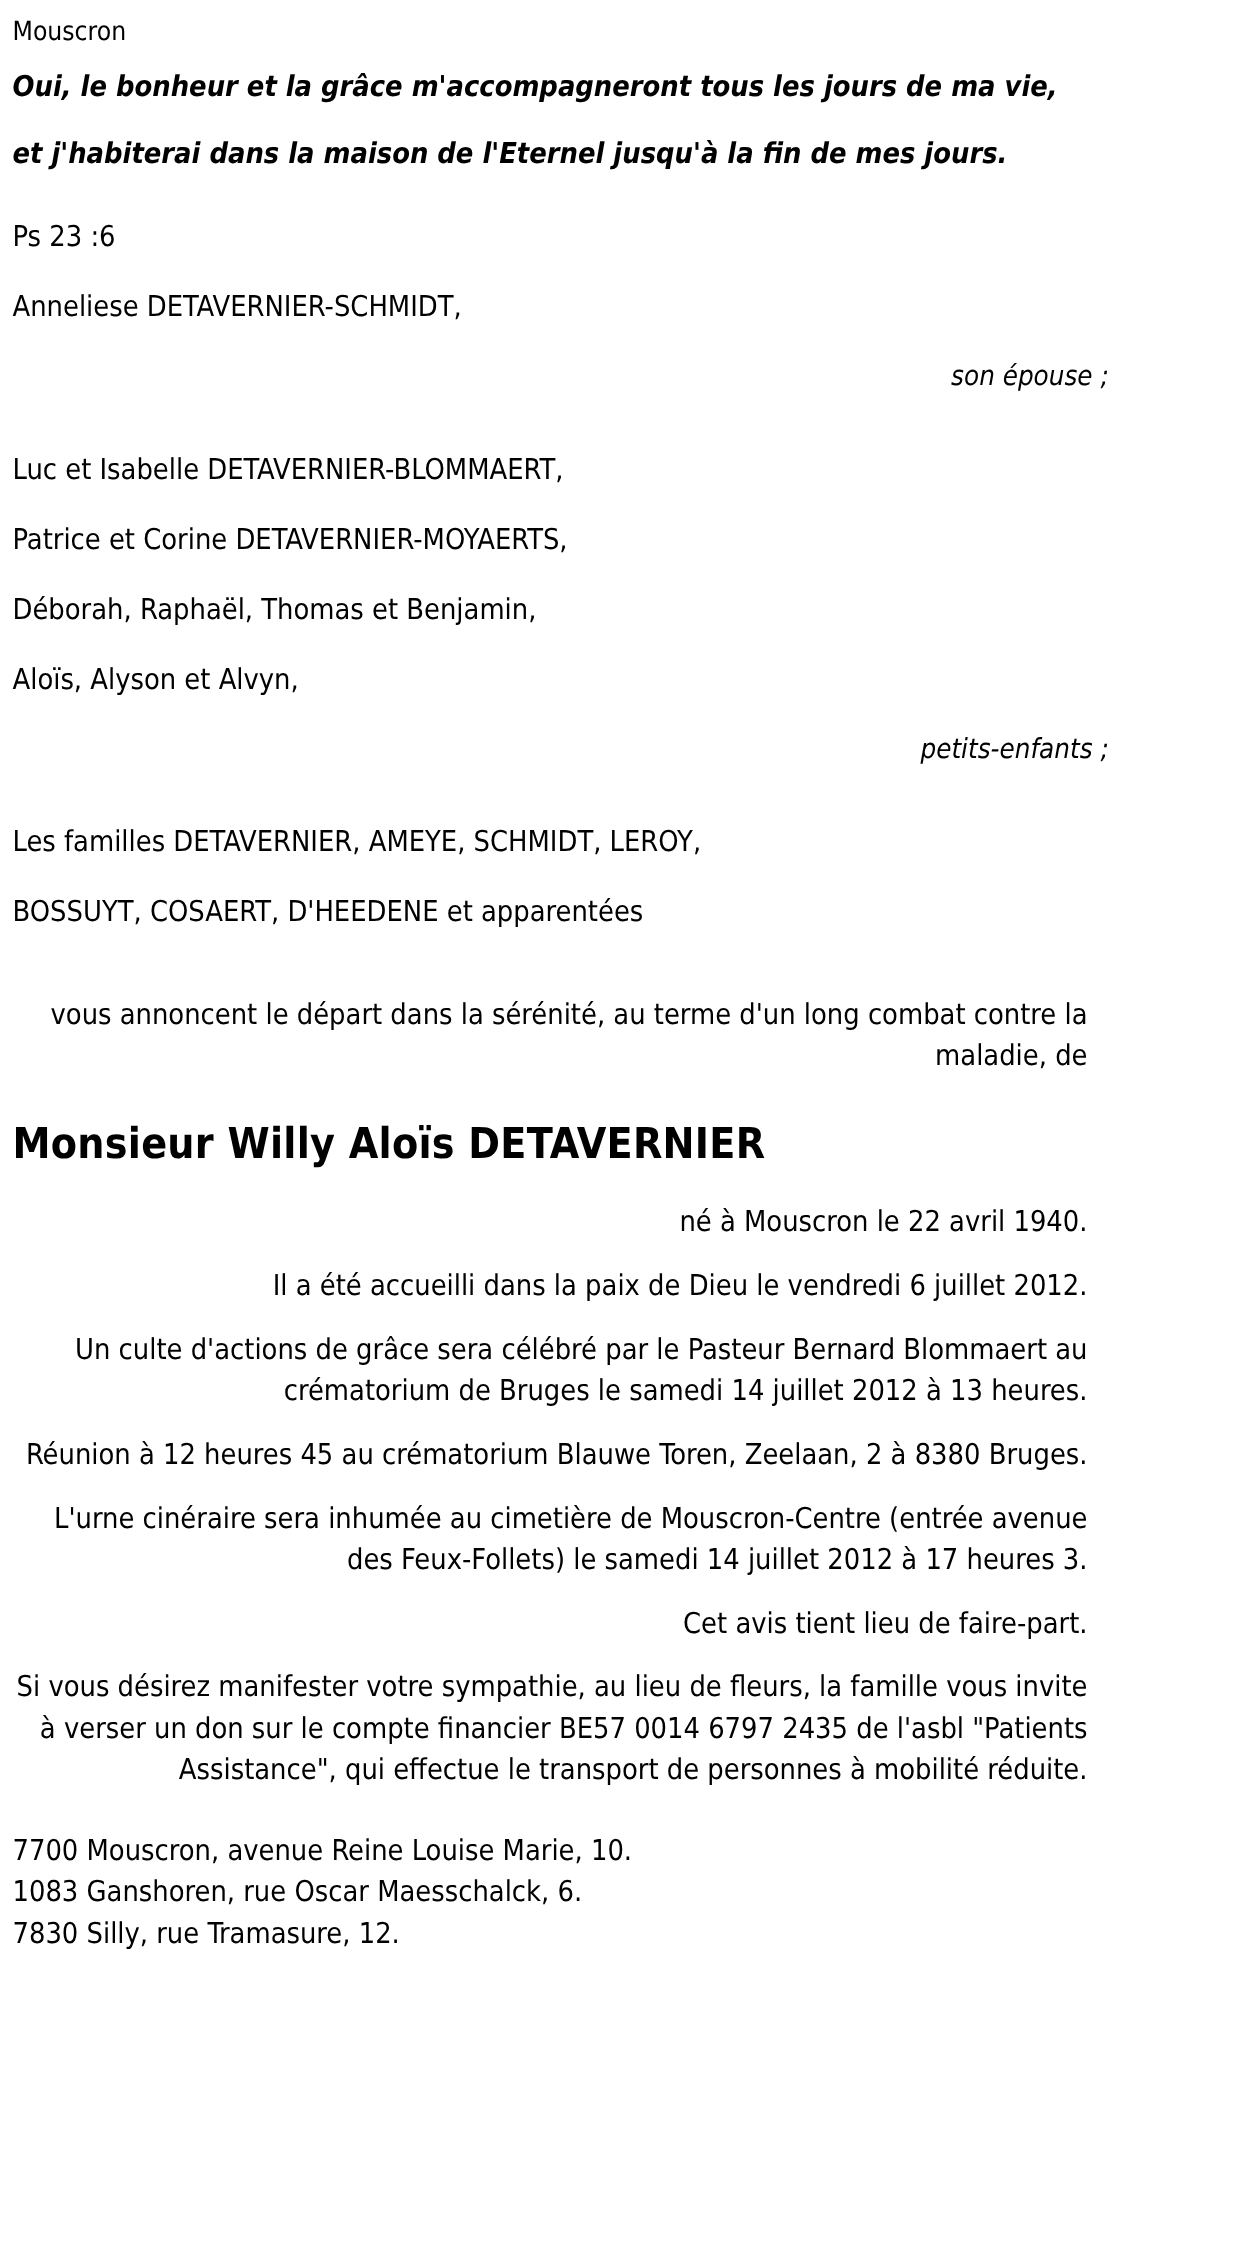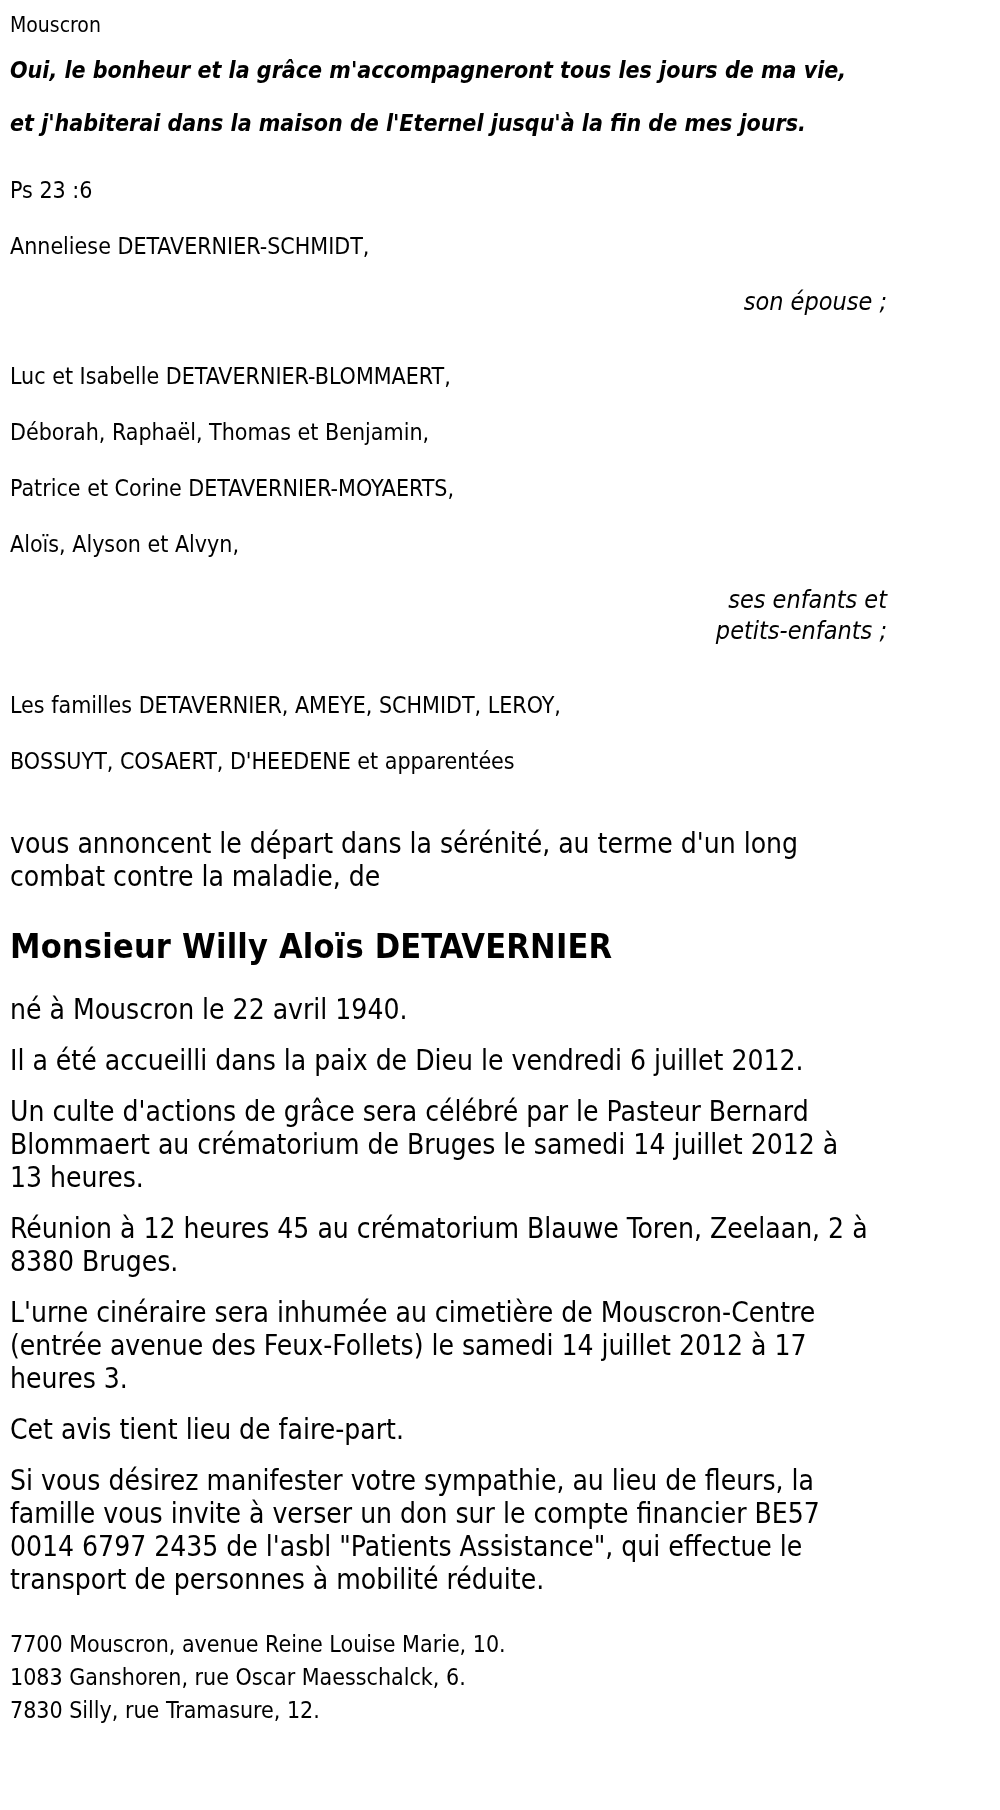--- a/index.html
+++ b/index.html
@@ -21,24 +21,25 @@
     box-sizing: border-box;
     padding: 10px 0 0 10px;
   }
   .line {
     font-size: 23px;
     line-height: 33px;
     margin: 0;
     white-space: pre-wrap;
   }
   .para {
-    font-size: 28px;
+    font-size: 23px;
     line-height: 33px;
     margin: 0 0 18px 0;
     max-width: 860px;
+    text-align: right;
   }
   .city {
     font-size: 21px;
     line-height: 30px;
     margin: 0 0 14px 0;
   }
   .verse {
     font-size: 23px;
     line-height: 33px;
     font-weight: bold;
@@ -52,21 +53,21 @@
     margin: 0 0 20px 0;
   }
   .block {
     margin: 0 0 6px 0;
   }
   .names {
     font-size: 23px;
     line-height: 33px;
   }
   .relation {
-    font-size: 25px;
+    font-size: 22px;
     line-height: 31px;
     font-style: italic;
     text-align: right;
     padding-right: 5px;
     margin: 0;
   }
   .spacer-sm { height: 14px; }
   .spacer-md { height: 26px; }
   .deceased-name {
     font-size: 34px;
@@ -93,24 +94,23 @@
 
   <div class="block">
     <p class="names">Anneliese DETAVERNIER-SCHMIDT,</p>
     <p class="relation">son épouse ;</p>
   </div>
 
   <div class="spacer-sm"></div>
 
   <div class="block">
     <p class="names">Luc et Isabelle DETAVERNIER-BLOMMAERT,</p>
+    <p class="names">Patrice et Corine DETAVERNIER-MOYAERTS,</p>
     <p class="names">Déborah, Raphaël, Thomas et Benjamin,</p>
-    <p class="names">Patrice et Corine DETAVERNIER-MOYAERTS,</p>
     <p class="names">Aloïs, Alyson et Alvyn,</p>
-    <p class="relation">ses enfants et</p>
     <p class="relation">petits-enfants ;</p>
   </div>
 
   <div class="spacer-sm"></div>
 
   <div class="block">
     <p class="names">Les familles DETAVERNIER, AMEYE, SCHMIDT, LEROY,</p>
     <p class="names">BOSSUYT, COSAERT, D'HEEDENE et apparentées</p>
   </div>
 

